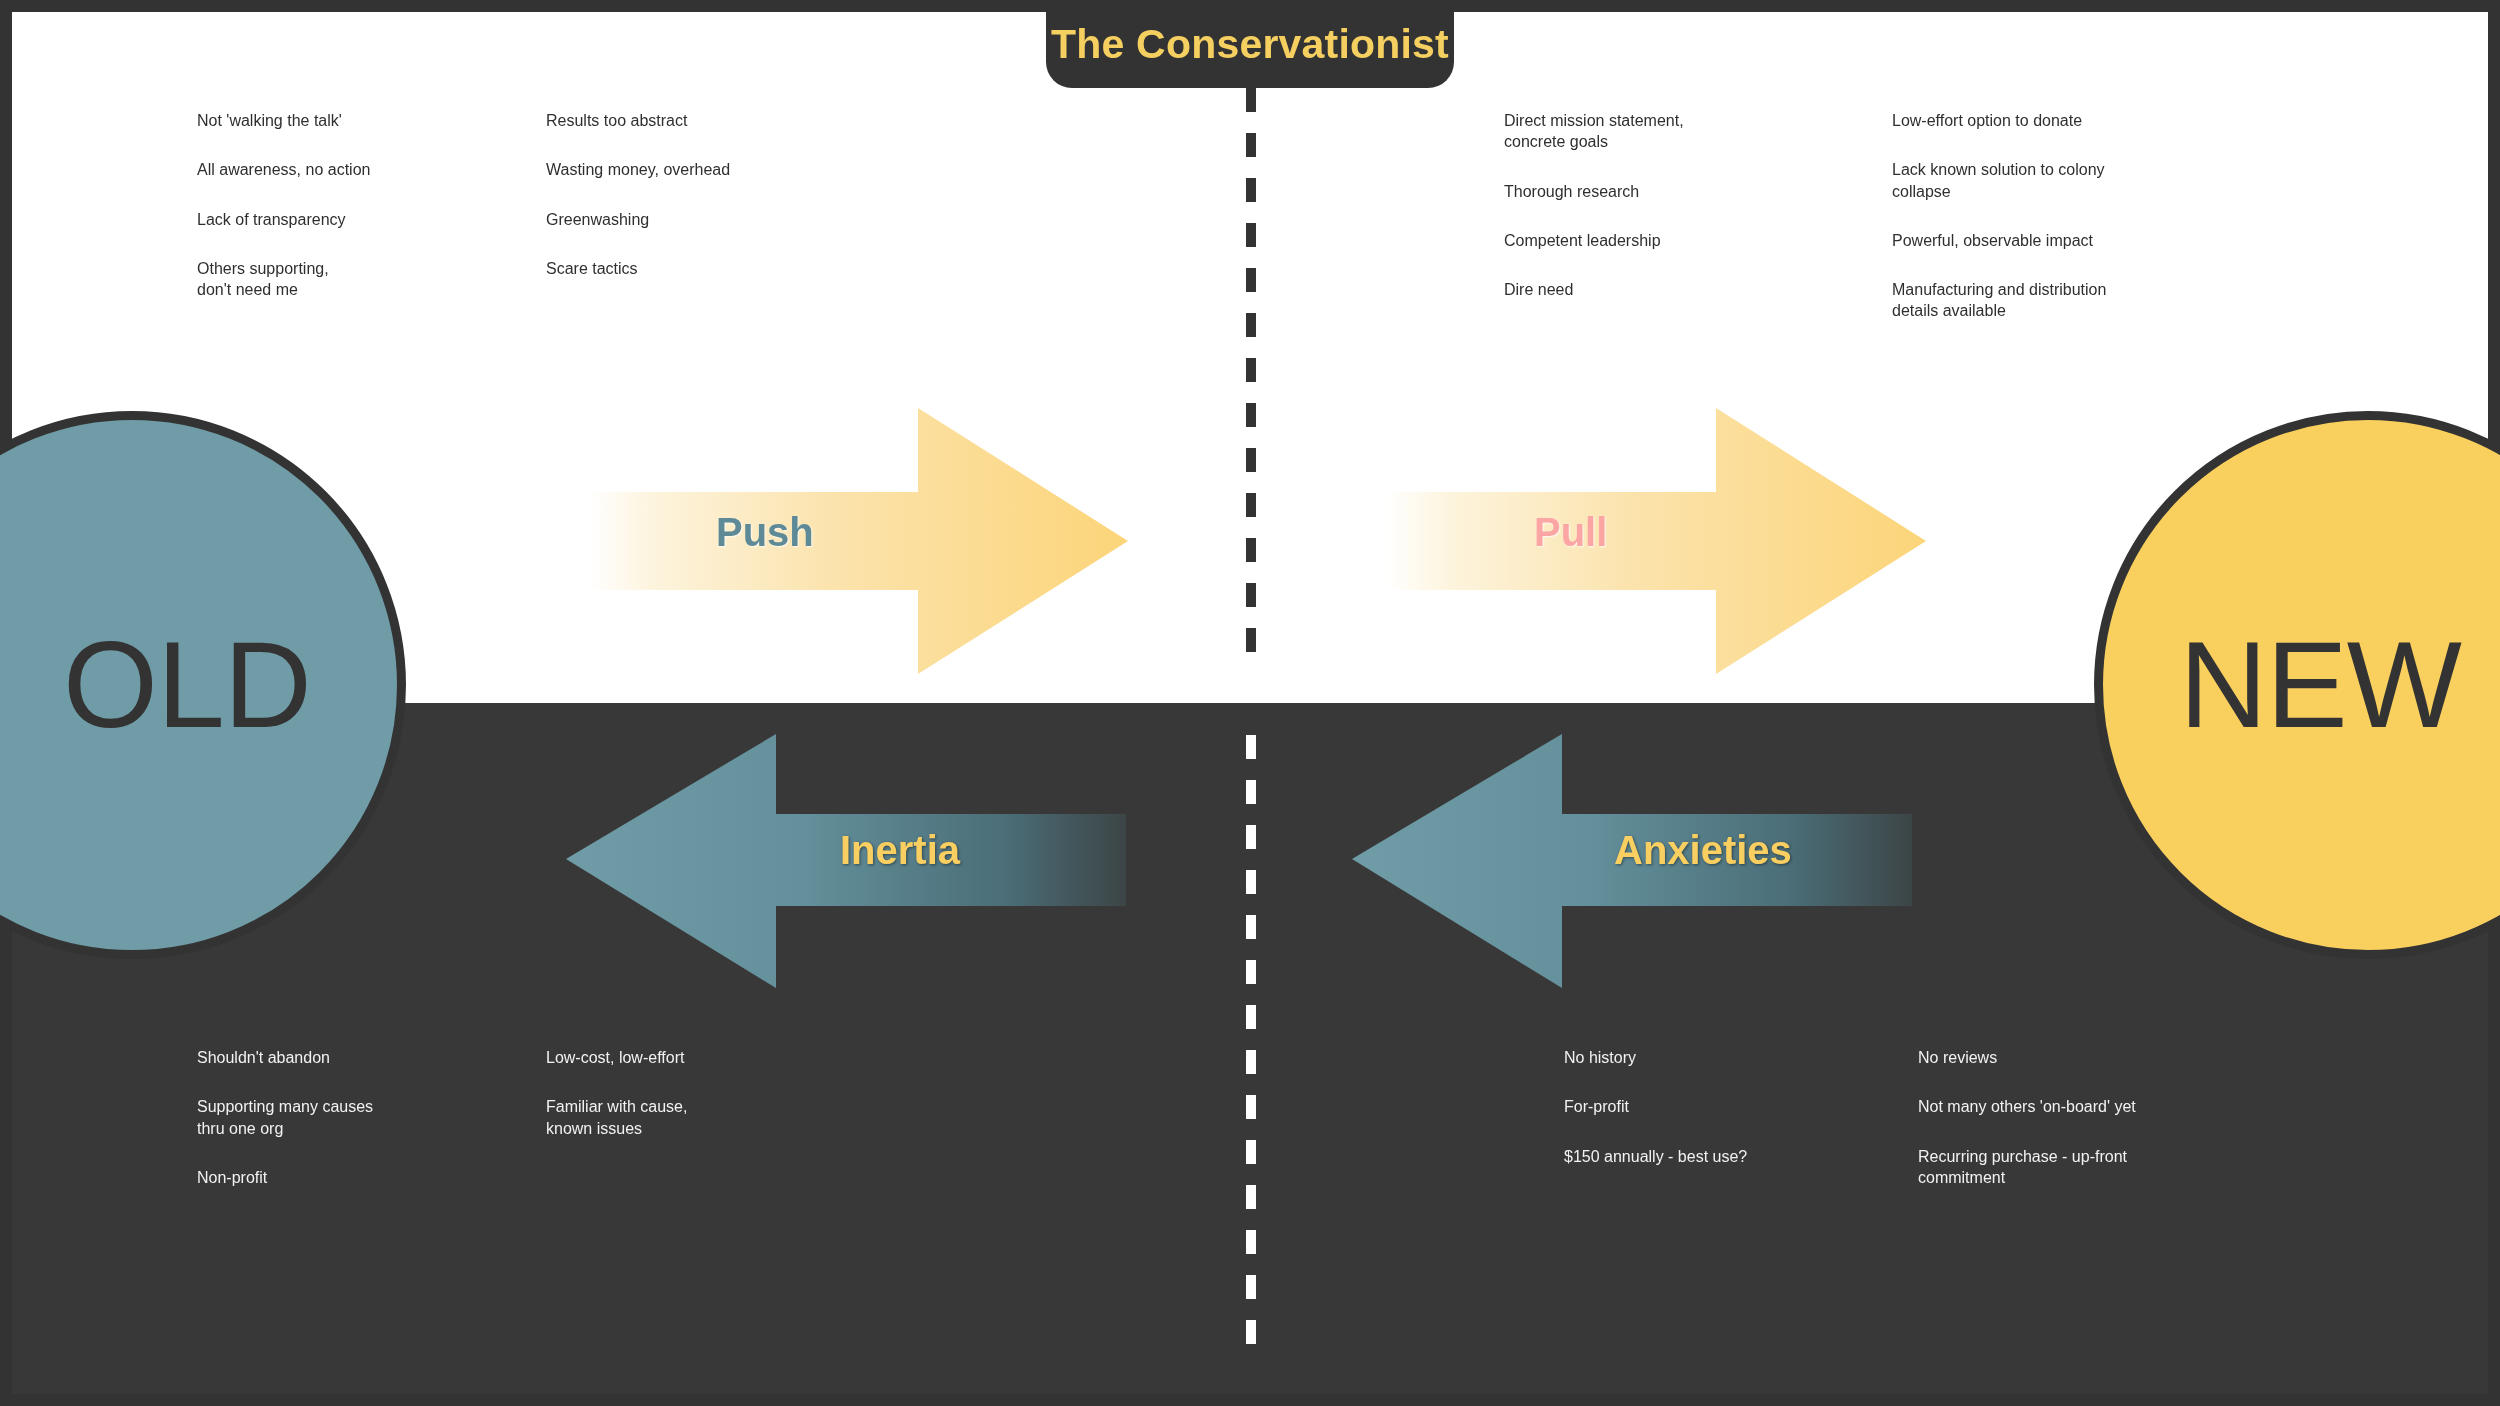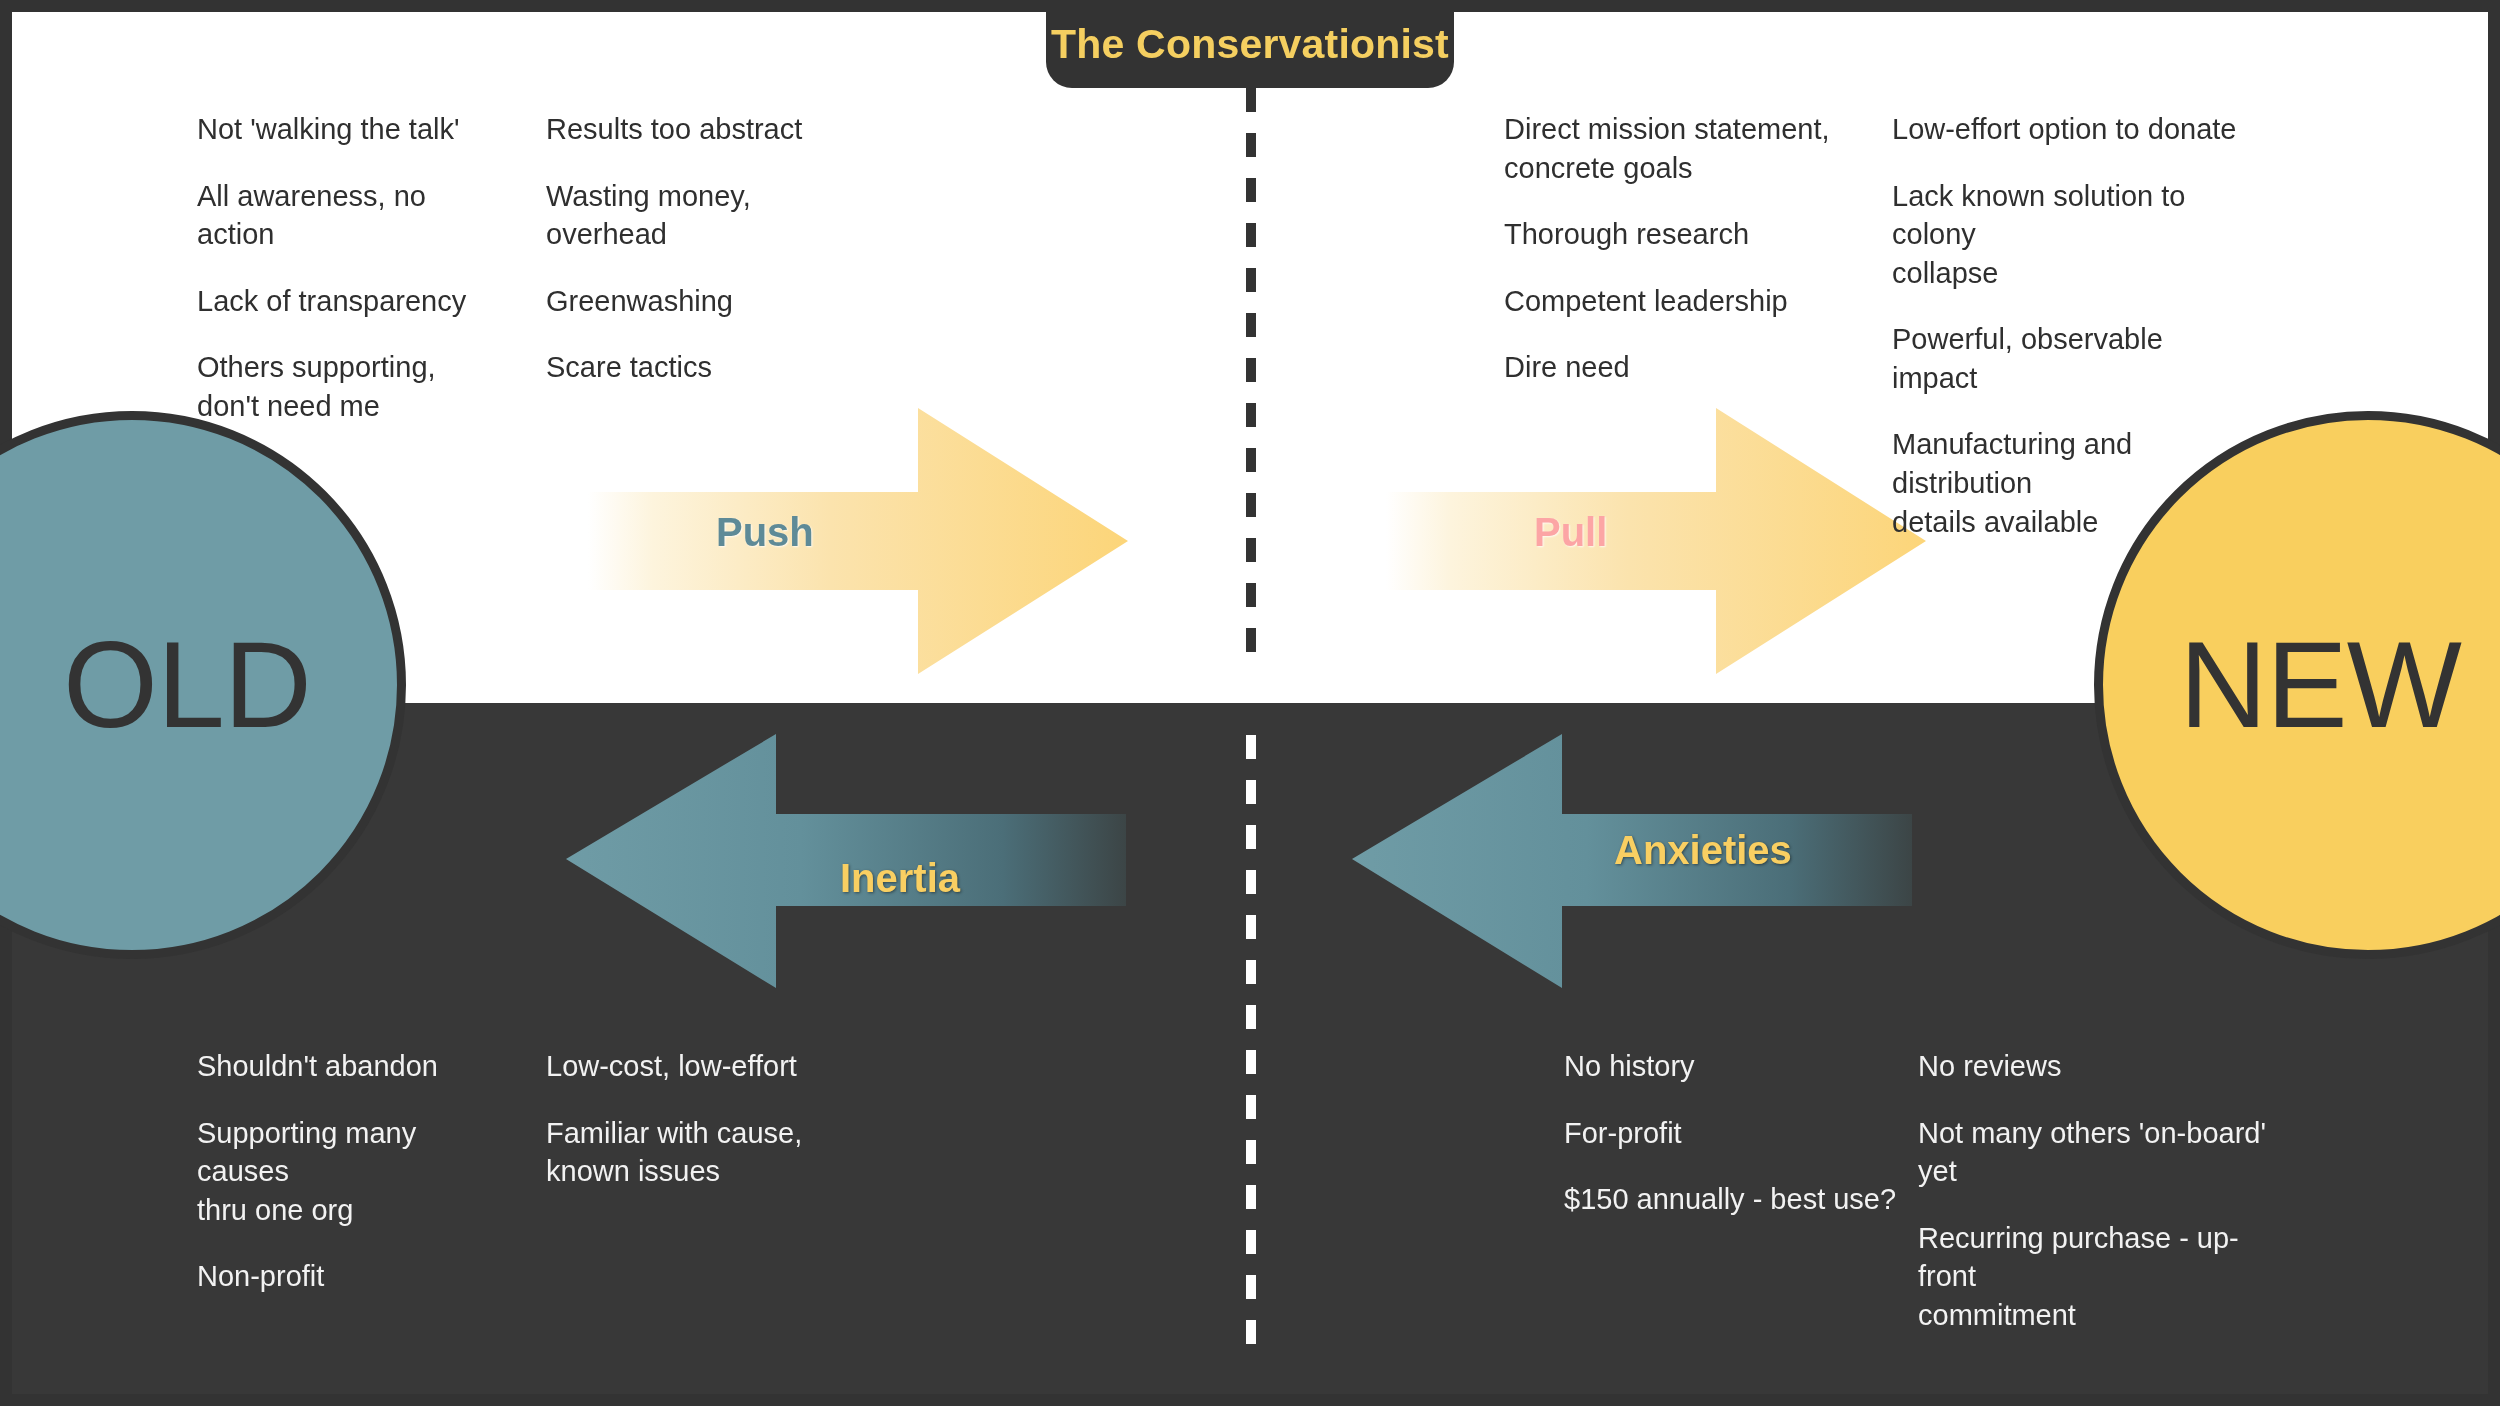--- a/index.html
+++ b/index.html
@@ -146,21 +146,21 @@
   .arrow-pull  { left: 1386px; top: 396px; }
   .arrow-iner  { left: 566px;  top: 726px; }
   .arrow-anx   { left: 1352px; top: 726px; }
 
   
   .col {
     position: absolute;
     z-index: 25;
   }
   .col-item {
-    font-size: 29px;
+    font-size: 16px;
     line-height: 1.33;
     margin-bottom: 28px;
     white-space: pre-line;
   }
   .col-light .col-item { color: #2f2f2f; }
   .col-dark  .col-item { color: #f2f2f2; }
 
   .col-tl-1 { left: 197px;  top: 110px;  width: 310px; }
   .col-tl-2 { left: 546px;  top: 110px;  width: 330px; }
   .col-tr-1 { left: 1504px; top: 110px;  width: 330px; }
@@ -229,21 +229,21 @@
       <defs>
         <linearGradient id="gradTealIner" x1="0" y1="0" x2="1" y2="0">
           <stop offset="0%" stop-color="#6f9ca6"></stop>
           <stop offset="42%" stop-color="#63909b"></stop>
           <stop offset="78%" stop-color="#4b6e78"></stop>
           <stop offset="100%" stop-color="#3c4546"></stop>
         </linearGradient>
       </defs>
       <path d="M560,88 L210,88 L210,8 L0,133 L210,262 L210,180 L560,180 Z" fill="url(#gradTealIner)"></path>
     </svg>
-    <span class="arrow-label label-dark" style="left:274px; top:104px;margin-top:28px;">Inertia</span>
+    <span class="arrow-label label-dark" style="left:274px; top:104px;">Inertia</span>
   </div>
 
   <div class="arrow-wrap arrow-anx">
     <svg width="560" height="270" viewBox="0 0 560 270">
       <defs>
         <linearGradient id="gradTealAnx" x1="0" y1="0" x2="1" y2="0">
           <stop offset="0%" stop-color="#6f9ca6"></stop>
           <stop offset="42%" stop-color="#63909b"></stop>
           <stop offset="78%" stop-color="#4b6e78"></stop>
           <stop offset="100%" stop-color="#3c4546"></stop>

